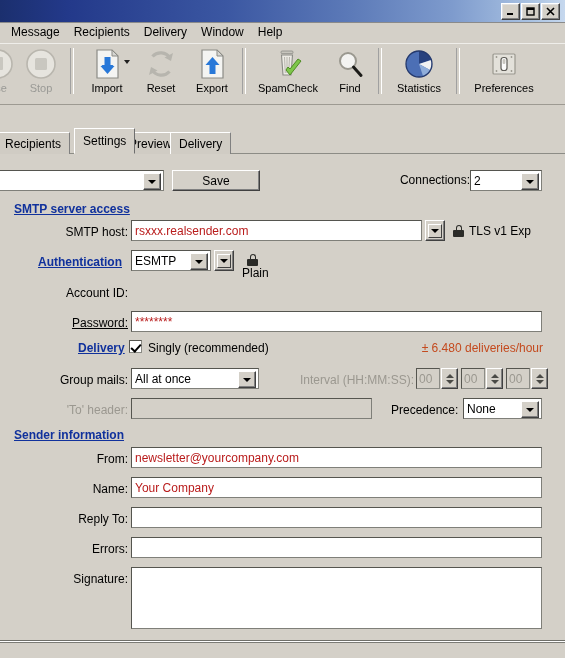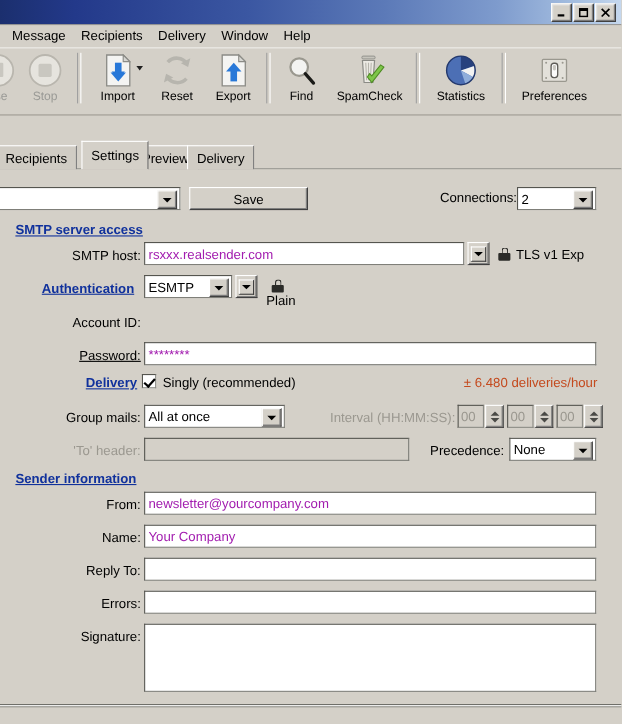--- a/index.html
+++ b/index.html
@@ -208,21 +208,21 @@
   }
   .txt {
     background: #ffffff;
     border: 1px solid #7f7f79;
     border-top-color: #55554f;
     border-left-color: #55554f;
     box-sizing: border-box;
     height: 21px;
     font-family: "Liberation Sans", sans-serif;
     font-size: 12px;
-    color: #a21caf;
+    color: #b91c1c;
     padding: 0 3px;
     display: flex;
     align-items: center;
     overflow: hidden;
     white-space: nowrap;
   }
   .txt.dis {
     background: #d4d0c8;
     color: #9b9890;
   }
@@ -472,40 +472,40 @@
           <path d="M20 2 L26 8 L20 8 Z" fill="#d6d6d2" stroke="#8b8b86" stroke-width="1"></path>
           <rect x="12.5" y="16" width="6" height="10" fill="#2878d8"></rect>
           <path d="M8.5 17 L22.5 17 L15.5 9 Z" fill="#2878d8"></path>
         </svg>
       </div>
       <div class="lbl">Export</div>
     </div>
 
     <div class="tsep"></div>
 
-    <div class="tool" style="width:48px;">
-      <div class="ico">
-        <svg width="30" height="30" viewBox="0 0 30 30">
-          <circle cx="13" cy="12" r="8" fill="#f3f3f1" stroke="#9a988f" stroke-width="2"></circle>
-          <path d="M18.5 18 L26 26.5" stroke="#1b1b18" stroke-width="3" stroke-linecap="round"></path>
-        </svg>
-      </div>
-      <div class="lbl">Find</div>
-    </div>
-
     <div class="tool" style="width:76px;">
       <div class="ico">
         <svg width="32" height="32" viewBox="0 0 32 32">
           <rect x="9" y="3" width="12" height="2.6" rx="1" fill="#c7c5bd" stroke="#8b8b86" stroke-width="0.8"></rect>
           <path d="M9.5 7 L20.5 7 L19 27 L11 27 Z" fill="#eceae4" stroke="#8b8b86" stroke-width="1.1"></path>
           <path d="M12.5 9 L13.3 25 M15 9 L15 25 M17.5 9 L16.7 25" stroke="#b6b4ac" stroke-width="1"></path>
           <path d="M14 22 L18 27 L29 13 L26 11 L18 21 L16 19 Z" fill="#7ec64a" stroke="#4f8c24" stroke-width="1"></path>
         </svg>
       </div>
       <div class="lbl">SpamCheck</div>
+    </div>
+
+    <div class="tool" style="width:48px;">
+      <div class="ico">
+        <svg width="30" height="30" viewBox="0 0 30 30">
+          <circle cx="13" cy="12" r="8" fill="#f3f3f1" stroke="#9a988f" stroke-width="2"></circle>
+          <path d="M18.5 18 L26 26.5" stroke="#1b1b18" stroke-width="3" stroke-linecap="round"></path>
+        </svg>
+      </div>
+      <div class="lbl">Find</div>
     </div>
 
     <div class="tsep"></div>
 
     <div class="tool" style="width:66px;">
       <div class="ico">
         <svg width="30" height="30" viewBox="0 0 30 30">
           <circle cx="15" cy="15" r="13" fill="#4c6fb5"></circle>
           <path d="M15 15 L15 2 A13 13 0 0 1 27 11 Z" fill="#27417e"></path>
           <path d="M15 15 L27 11 A13 13 0 0 1 26 21 Z" fill="#f2f2f2"></path>
@@ -551,21 +551,21 @@
   </div>
 
   <div class="panel">
 
     <div class="combo" style="position:absolute; left:-4px; top:16px; width:168px;">
       <span></span>
       <span class="arrowbox">
           <span class="caret"></span>
         </span>
     </div>
-    <div class="btn" style="position:absolute; left:172px; top:16px; width:108px;">
+    <div class="btn" style="position:absolute; left:172px; top:16px; width:88px;">
       <span>Save</span>
     </div>
     <div class="lab" style="position:absolute; right:95px; top:19px;">Connections:</div>
     <div class="combo" style="position:absolute; left:470px; top:16px; width:72px;">
       <span>2</span>
       <span class="arrowbox">
           <span class="caret"></span>
         </span>
     </div>
 

